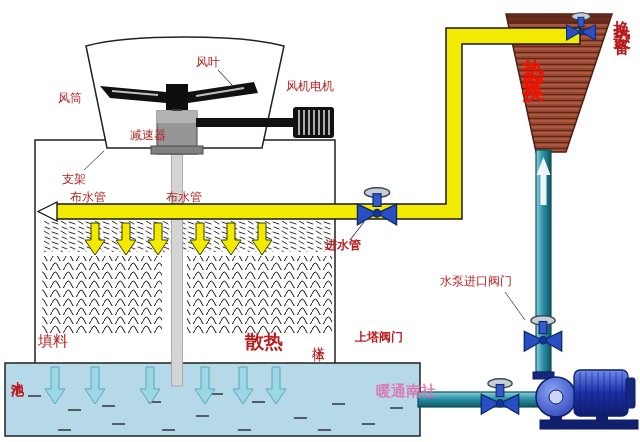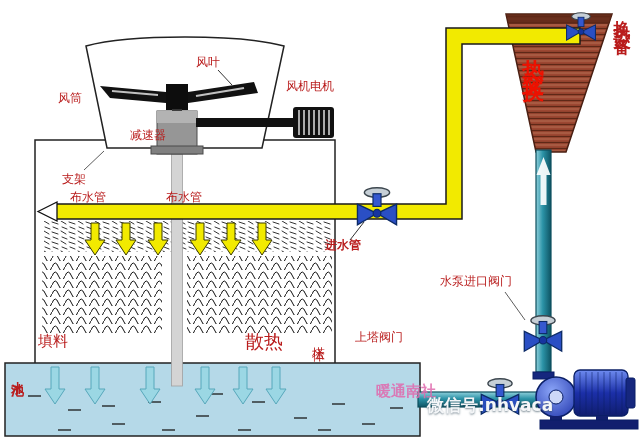--- a/index.html
+++ b/index.html
@@ -10,24 +10,24 @@
   .vert{writing-mode:vertical-rl;}
   .lbl-fanblade{left:196px;top:56px;}
   .lbl-duct{left:58px;top:92px;}
   .lbl-fanmotor{left:286px;top:80px;}
   .lbl-reducer{left:130px;top:129px;}
   .lbl-support{left:62px;top:160px;margin-top:13px;}
   .lbl-bushui1{left:70px;top:191px;}
   .lbl-bushui2{left:166px;top:191px;}
   .lbl-jinshui{left:325px;top:239px;font-weight:bold;}
   .lbl-fill{left:38px;top:333px;font-weight:normal;font-size:15px;}
-  .lbl-sanre{left:245px;top:331px;font-weight:normal;font-size:19px;}
+  .lbl-sanre{left:245px;top:331px;font-weight:bold;font-size:19px;}
   .lbl-tati{left:310px;top:336px;font-size:13px;letter-spacing:3px;}
   .lbl-pool{left:9px;top:371px;font-size:13px;font-weight:bold;letter-spacing:2px;}
-  .lbl-uptower{left:355px;top:331px;}
+  .lbl-uptower{left:355px;top:331px;font-weight:bold;}
   .lbl-pumpinlet{left:440px;top:276px;font-family:Liberation Mono, monospace;}
   .lbl-rejiaohuan{left:521px;top:42px;font-size:22px;font-weight:bold;color:#ee1100;letter-spacing:10px;}
   .lbl-hxequip{left:612px;top:6px;font-size:17px;font-weight:bold;letter-spacing:6px;}
   .wm-brand{left:376px;top:383px;color:#e06aae;font-size:15px;font-weight:bold;opacity:.85;}
   .wm-wechat{left:427px;top:396px;color:#f4f6f8;font-size:17px;font-weight:bold;
              text-shadow:0 1px 2px rgba(50,75,90,.65);}
 </style>
 </head>
 <body>
 
@@ -209,14 +209,13 @@
   <div class="lbl lbl-jinshui">进水管</div>
   <div class="lbl lbl-fill">填料</div>
   <div class="lbl lbl-sanre">散热</div>
   <div class="lbl lbl-tati vert">塔体</div>
   <div class="lbl lbl-pool vert">水池</div>
   <div class="lbl lbl-uptower">上塔阀门</div>
   <div class="lbl lbl-pumpinlet">水泵进口阀门</div>
   <div class="lbl lbl-rejiaohuan vert">热交换</div>
   <div class="lbl lbl-hxequip vert">换热设备</div>
   <div class="lbl wm-brand">暖通南社</div>
-  <div class="lbl wm-wechat">微信号:nhvaca</div>
 </div>
 
 </body></html>

